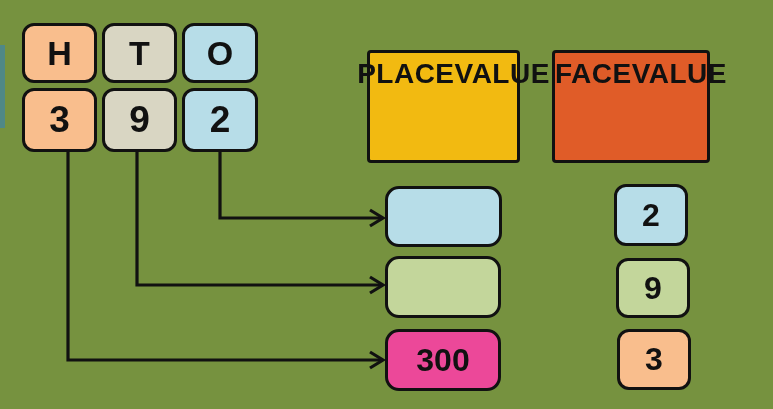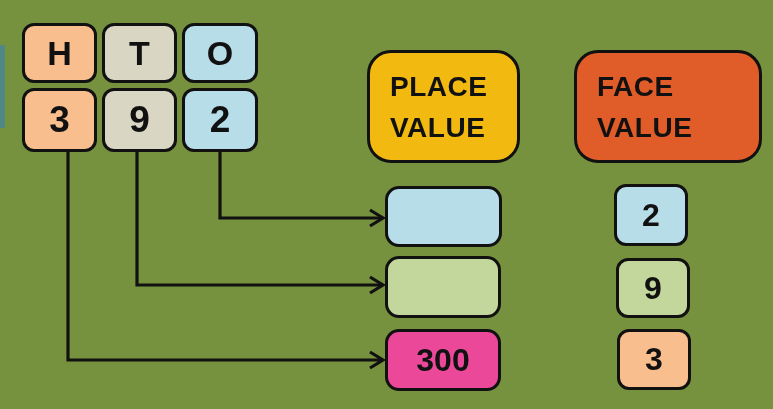--- a/index.html
+++ b/index.html
@@ -25,22 +25,22 @@
   }
   .cell {
     border-radius: 12px;
     font-size: 34px;
   }
   .digit-cell {
     border-radius: 12px;
     font-size: 37px;
   }
   .header-box {
-    border-radius: 24px;
-    flex-direction: column;
+    border-radius: 4px;
+    flex-direction: row;
     align-items: flex-start;
     justify-content: center;
     padding-left: 20px;
     font-size: 28px;
     line-height: 41px;
     letter-spacing: 0.5px;
   }
   .pv-box {
     border-radius: 14px;
     font-size: 32px;
@@ -97,21 +97,21 @@
   </div>
   <div class="box digit-cell" style="left: 182px; top: 88px; width: 76px; height: 64px; background-color: rgb(183, 221, 232);">
     <span>2</span>
   </div>
 
   <div class="box header-box" style="left: 367px; top: 50px; width: 153px; height: 113px; background-color: rgb(242, 186, 17);">
     <span>PLACE</span>
     <span>VALUE</span>
   </div>
 
-  <div class="box header-box" style="left: 574px; top: 50px; width: 188px; height: 113px; background-color: rgb(224, 92, 40);">
+  <div class="box header-box" style="left: 552px; top: 50px; width: 158px; height: 113px; background-color: rgb(224, 92, 40);">
     <span>FACE</span>
     <span>VALUE</span>
   </div>
 
   <div class="box pv-box" style="left: 385px; top: 186px; width: 117px; height: 61px; background-color: rgb(183, 221, 232);">
     <span></span>
   </div>
   <div class="box pv-box" style="left: 385px; top: 256px; width: 116px; height: 62px; background-color: rgb(195, 214, 155);">
     <span></span>
   </div>

